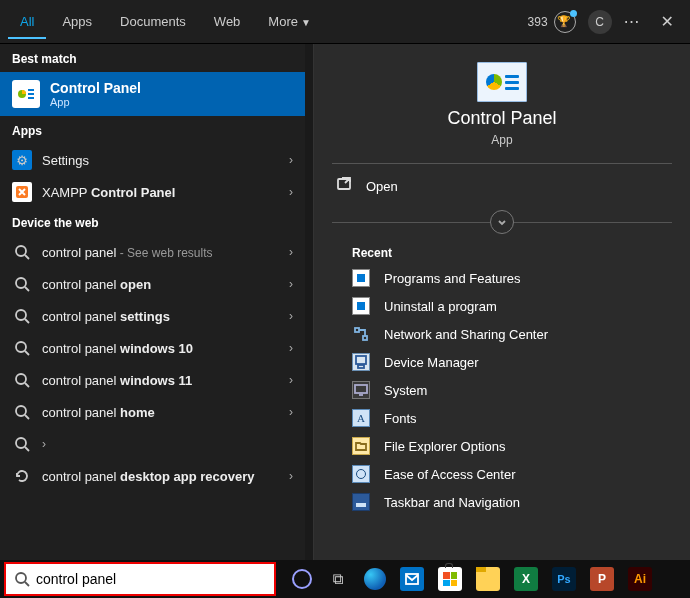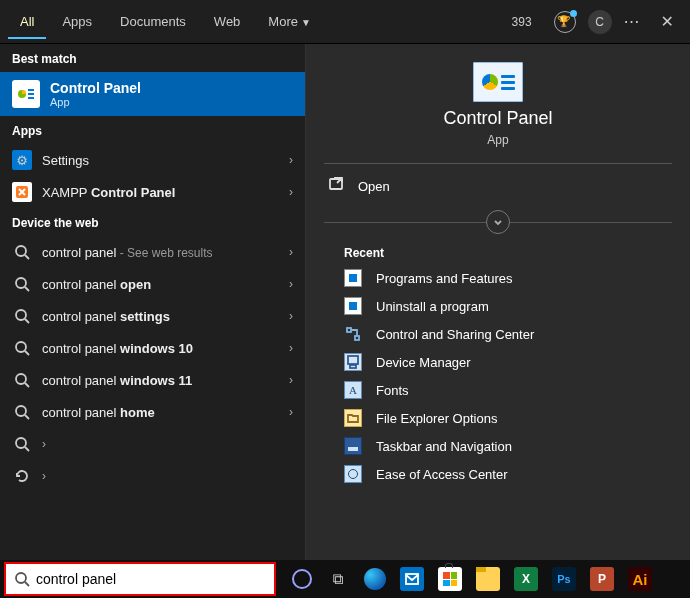--- a/index.html
+++ b/index.html
@@ -2,32 +2,32 @@
 <html><head>
 <meta charset="utf-8">
 <style>
   * { box-sizing: border-box; margin: 0; padding: 0; font-family: "Segoe UI", Tahoma, sans-serif; }
   body { background: #1a1a1a; width: 690px; height: 598px; overflow: hidden; position: relative; color: #fff; }
 
   
   .topbar { display: flex; align-items: center; height: 44px; padding: 0 8px; background: #1f1f1f; border-bottom: 1px solid #000; }
   .tabs { display: flex; gap: 4px; }
   .tab { padding: 10px 12px 8px; font-size: 13px; color: #ccc; cursor: pointer; border-bottom: 2px solid transparent; }
-  .tab.active { color: #fef9c3; border-bottom: 2px solid #4cc2ff; }
+  .tab.active { color: #0ea5e9; border-bottom: 2px solid #4cc2ff; }
   .more-caret { font-size: 10px; margin-left: 3px; }
   .topbar-spacer { flex: 1; }
-  .points { font-size: 12px; color: #ccc; margin-right: 22px; }
+  .points { font-size: 12px; color: #ccc; margin-right: 6px; }
   .trophy { width: 22px; height: 22px; border: 1.5px solid #aaa; border-radius: 50%; display: flex; align-items: center; justify-content: center; margin-right: 12px; position: relative; font-size:11px; color:#aaa;}
   .trophy::after { content:""; position:absolute; width:7px; height:7px; background:#4cc2ff; border-radius:50%; top:-2px; right:-2px; }
   .avatar { width: 24px; height:24px; border-radius:50%; background:#3a3a3a; color:#ccc; display:flex; align-items:center; justify-content:center; font-size:12px; margin-right:12px;}
   .dots { color:#ccc; font-size:16px; margin-right:12px; cursor:pointer; letter-spacing:1px;}
   .close { color:#ccc; font-size:16px; cursor:pointer; padding:4px 8px; }
 
   
-  .main { display:flex; height: 516px; }
+  .main { display:flex; height: 516px; gap: 8px; }
   .left { width: 305px; background:#1f1f1f; overflow:hidden; }
   .right { flex:1; background:#2b2b2b; padding: 18px 18px 0 18px; overflow:hidden; border-left:1px solid #333;}
 
   .section-label { font-size:12px; font-weight:600; color:#fff; padding: 8px 12px 6px; }
   .best { background:#0063b1; padding:8px 12px; display:flex; align-items:center; gap:10px; }
   .cp-icon-sm { width:28px; height:28px; background:#fff; border-radius:3px; display:flex; align-items:center; justify-content:center; font-size:14px; }
   .best-title { font-weight:600; font-size:14px; }
   .best-sub { font-size:11px; color:#cde4ff; }
 
   .row { display:flex; align-items:center; padding:6px 12px; gap:10px; cursor:pointer; }
@@ -90,21 +90,21 @@
   .ti.store { background:#fff; position:relative;}
   .ti.store::before{content:"";position:absolute;width:6px;height:4px;border:1.5px solid #444;border-bottom:none;border-radius:3px 3px 0 0;top:-4px;left:7px;}
   .ti.store .g{display:grid;grid-template-columns:1fr 1fr;gap:1px;width:14px;height:14px;}
   .ti.store .g span:nth-child(1){background:#f25022;} .ti.store .g span:nth-child(2){background:#7fba00;}
   .ti.store .g span:nth-child(3){background:#00a4ef;} .ti.store .g span:nth-child(4){background:#ffb900;}
   .ti.explorer { background:#ffd257; position:relative;}
   .ti.explorer::before{content:"";position:absolute;top:0;left:0;width:10px;height:5px;background:#e0a800;}
   .ti.excel { background:#107c41; color:#fff; font-size:12px; font-weight:600;}
   .ti.ps { background:#001e36; color:#31a8ff; font-size:11px; font-weight:600;}
   .ti.pp { background:#b7472a; color:#fff; font-size:12px; font-weight:600;}
-  .ti.ai { background:#330000; color:#ff9a00; font-size:15px; font-weight:600;}
+  .ti.ai { background:#330000; color:#ff9a00; font-size:12px; font-weight:600;}
 
   svg { fill:none; stroke-width:1.8; }
 </style>
 </head>
 <body>
 
 <div class="topbar">
   <div class="tabs">
     <div class="tab active">All</div>
     <div class="tab">Apps</div>
@@ -228,20 +228,21 @@
           </div>
           <div class="chev">›</div>
         </div>
         <div class="row">
           <div class="ic ic-search">
             <svg width="16" height="16" viewBox="0 0 16 16">
               <path d="M3 8 A5 5 0 1 1 5 12"></path>
               <path d="M3 5 L3 8 L6 8"></path>
             </svg>
           </div>
+          <div class="txt"><span>control panel </span><span class="hl">desktop app recovery</span><span class="dim"></span></div>
           <div class="chev">›</div>
         </div>
       </div>
 
   </div>
 
   <div class="right">
     <div class="preview-head">
       <div class="cp-icon-lg">
         <div class="blob"></div>
@@ -279,50 +280,59 @@
           <span>Uninstall a program</span>
         </div>
         <div class="recent-row">
           <div class="ric net">
             <svg width="16" height="16" viewBox="0 0 16 16" stroke="#7fb3e0">
               <rect x="2" y="2" width="4" height="4"></rect>
               <rect x="10" y="10" width="4" height="4"></rect>
               <path d="M6 4 L12 4 L12 10"></path>
             </svg>
           </div>
-          <span>Control and Sharing Center</span>
+          <span>Network and Sharing Center</span>
         </div>
         <div class="recent-row">
           <div class="ric dev">
             <svg width="14" height="14" viewBox="0 0 14 14" stroke="#2c5a9a">
               <rect x="2" y="1" width="10" height="8"></rect>
               <rect x="4" y="10" width="6" height="3"></rect>
             </svg>
           </div>
           <span>Device Manager</span>
         </div>
         <div class="recent-row">
+          <div class="ric sys">
+            <svg width="14" height="14" viewBox="0 0 14 14" stroke="#aac">
+              <rect x="1" y="2" width="12" height="8"></rect>
+              <path d="M5 12 L9 12"></path>
+            </svg>
+          </div>
+          <span>System</span>
+        </div>
+        <div class="recent-row">
           <div class="ric font">A</div>
           <span>Fonts</span>
         </div>
         <div class="recent-row">
           <div class="ric file">
             <svg width="12" height="12" viewBox="0 0 12 12" stroke="#8a6d1d">
               <path d="M1 3 L5 3 L6 4 L11 4 L11 10 L1 10 Z"></path>
             </svg>
           </div>
           <span>File Explorer Options</span>
         </div>
         <div class="recent-row">
+          <div class="ric ease"></div>
+          <span>Ease of Access Center</span>
+        </div>
+        <div class="recent-row">
           <div class="ric task"></div>
           <span>Taskbar and Navigation</span>
-        </div>
-        <div class="recent-row">
-          <div class="ric ease"></div>
-          <span>Ease of Access Center</span>
         </div>
       </div>
   </div>
 </div>
 
 <div class="bottom">
   <div class="search-wrap">
     <svg width="16" height="16" viewBox="0 0 16 16">
         <circle cx="7" cy="7" r="5"></circle>
         <path d="M11 11 L15 15"></path>

